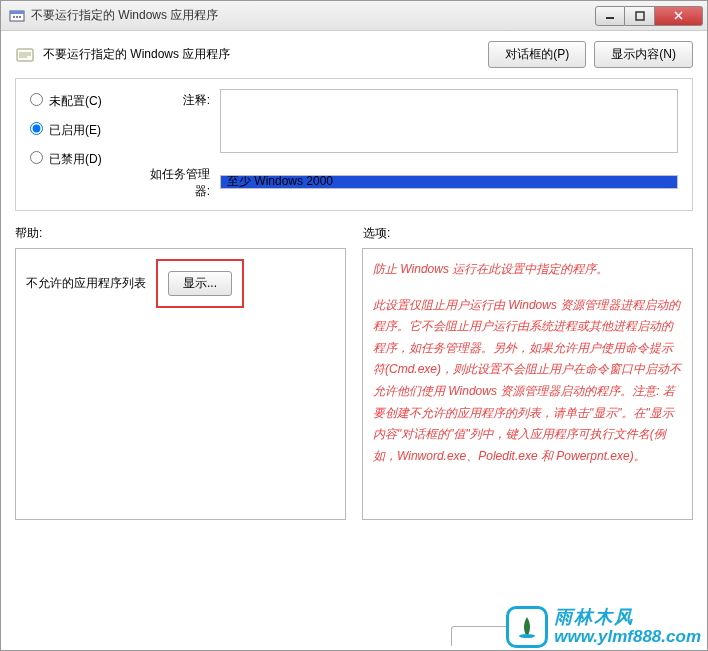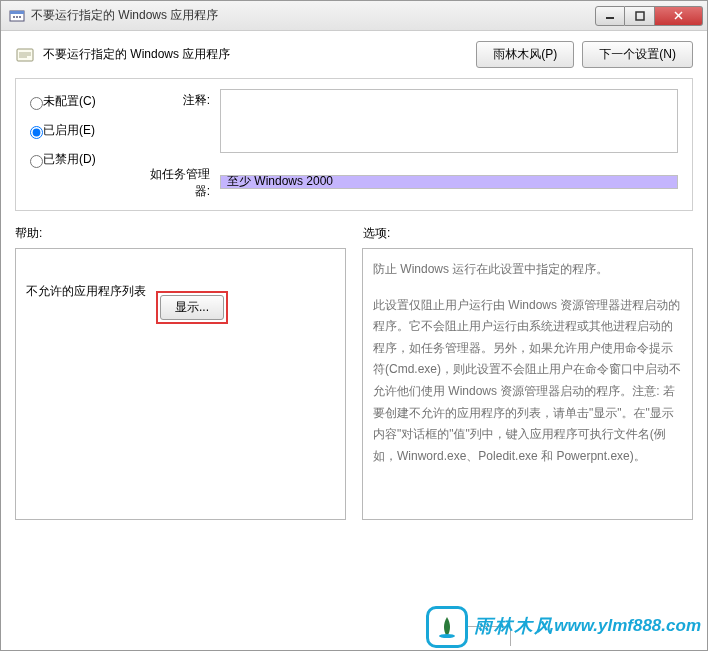--- a/index.html
+++ b/index.html
@@ -74,42 +74,42 @@
       cursor: pointer;
     }
     .config-box {
       border: 1px solid #cfcfcf;
       padding: 10px 14px;
       display: flex;
       gap: 20px;
       margin-bottom: 14px;
     }
     .radios { display: flex; flex-direction: column; gap: 12px; width: 90px; padding-top: 4px; }
-    .radio-item { display: flex; align-items: flex-end; }
+    .radio-item { display: flex; align-items: flex-start; gap: 6px; }
     .radio-item input { margin: 0; }
     .fields { flex: 1; display: flex; flex-direction: column; gap: 10px; }
     .field-row { display: flex; align-items: flex-start; gap: 10px; justify-content: flex-end; }
     .field-label { width: 70px; text-align: right; padding-top: 3px; }
     .comment-area {
       flex: 1;
       height: 64px;
       border: 1px solid #c0c0c0;
       resize: none;
       padding: 2px 4px;
       font-family: inherit;
       font-size: 12px;
     }
     .platform-field {
       flex: 1;
       height: 14px;
       border: 1px solid #c0c0c0;
       padding: 2px 6px;
       font-family: inherit;
       font-size: 12px;
-      background: #c4b5fd;
+      background: #1d4ed8;
     }
     .section-labels {
       display: flex;
       margin-bottom: 6px;
     }
     .section-labels > div { flex: 1; }
     .section-labels > div:last-child { margin-left: 18px; }
     .panels {
       display: flex;
       gap: 16px;
@@ -121,56 +121,56 @@
       padding: 10px;
       overflow: hidden;
     }
     .options-row {
       display: flex;
       align-items: center;
       gap: 10px;
     }
     .show-btn-wrap {
       border: 2px solid #e03838;
-      padding: 2px;
+      padding: 10px;
       display: inline-block;
-      margin-top: 32px;
     }
     .show-btn {
       padding: 3px 14px;
       border: 1px solid #9a9a9a;
       border-radius: 3px;
       background: linear-gradient(to bottom, #fdfdfd, #e5e5e5);
       font-size: 12px;
       cursor: pointer;
     }
     .help-text {
       line-height: 1.8;
       font-size: 12px;
-      color: #737373;
+      color: #ef4444;
+      font-style: italic;
     }
     .help-text p { margin-bottom: 14px; }
     .watermark {
       position: absolute;
       right: 6px;
       bottom: 2px;
       display: flex;
       align-items: center;
       gap: 6px;
     }
     .wm-badge {
       width: 42px; height: 42px;
       border: 3px solid #18a7d8;
       border-radius: 10px;
       display: flex;
       align-items: center;
       justify-content: center;
       background: #fff;
     }
-    .wm-text { display: flex; line-height: 1.1; }
+    .wm-text { display: flex; flex-direction: column; line-height: 1.1; }
     .wm-cn { color: #18a7d8; font-weight: bold; font-size: 18px; letter-spacing: 2px; font-style: italic; }
     .wm-url { color: #18a7d8; font-size: 17px; font-weight: bold; font-style: italic; }
     .ok-stub {
       position: absolute;
       left: 450px;
       bottom: 4px;
       width: 60px;
       height: 20px;
       border: 1px solid #b0b0b0;
       border-bottom: none;
@@ -218,22 +218,22 @@
         <svg width="20" height="20" viewBox="0 0 20 20">
             <rect x="2" y="4" width="16" height="12" rx="1" fill="#fcfcf0" stroke="#9a9a7a" stroke-width="1"></rect>
             <line x1="4" y1="8" x2="16" y2="8" stroke="#b0b090"></line>
             <line x1="4" y1="10" x2="16" y2="10" stroke="#b0b090"></line>
             <line x1="4" y1="12" x2="12" y2="12" stroke="#b0b090"></line>
           </svg>
       </span>
       <span>不要运行指定的 Windows 应用程序</span>
     </div>
     <div class="nav-btns">
-      <button class="nav-btn">雨林木风(P)</button>
-      <button class="nav-btn">下一个设置(N)</button>
+      <button class="nav-btn">对话框的(P)</button>
+      <button class="nav-btn">显示内容(N)</button>
     </div>
   </div>
 
   <div class="config-box">
     <div class="radios">
       <label class="radio-item">
         <input type="radio" name="state" style="">
         <span>未配置(C)</span>
       </label>
       <label class="radio-item">

